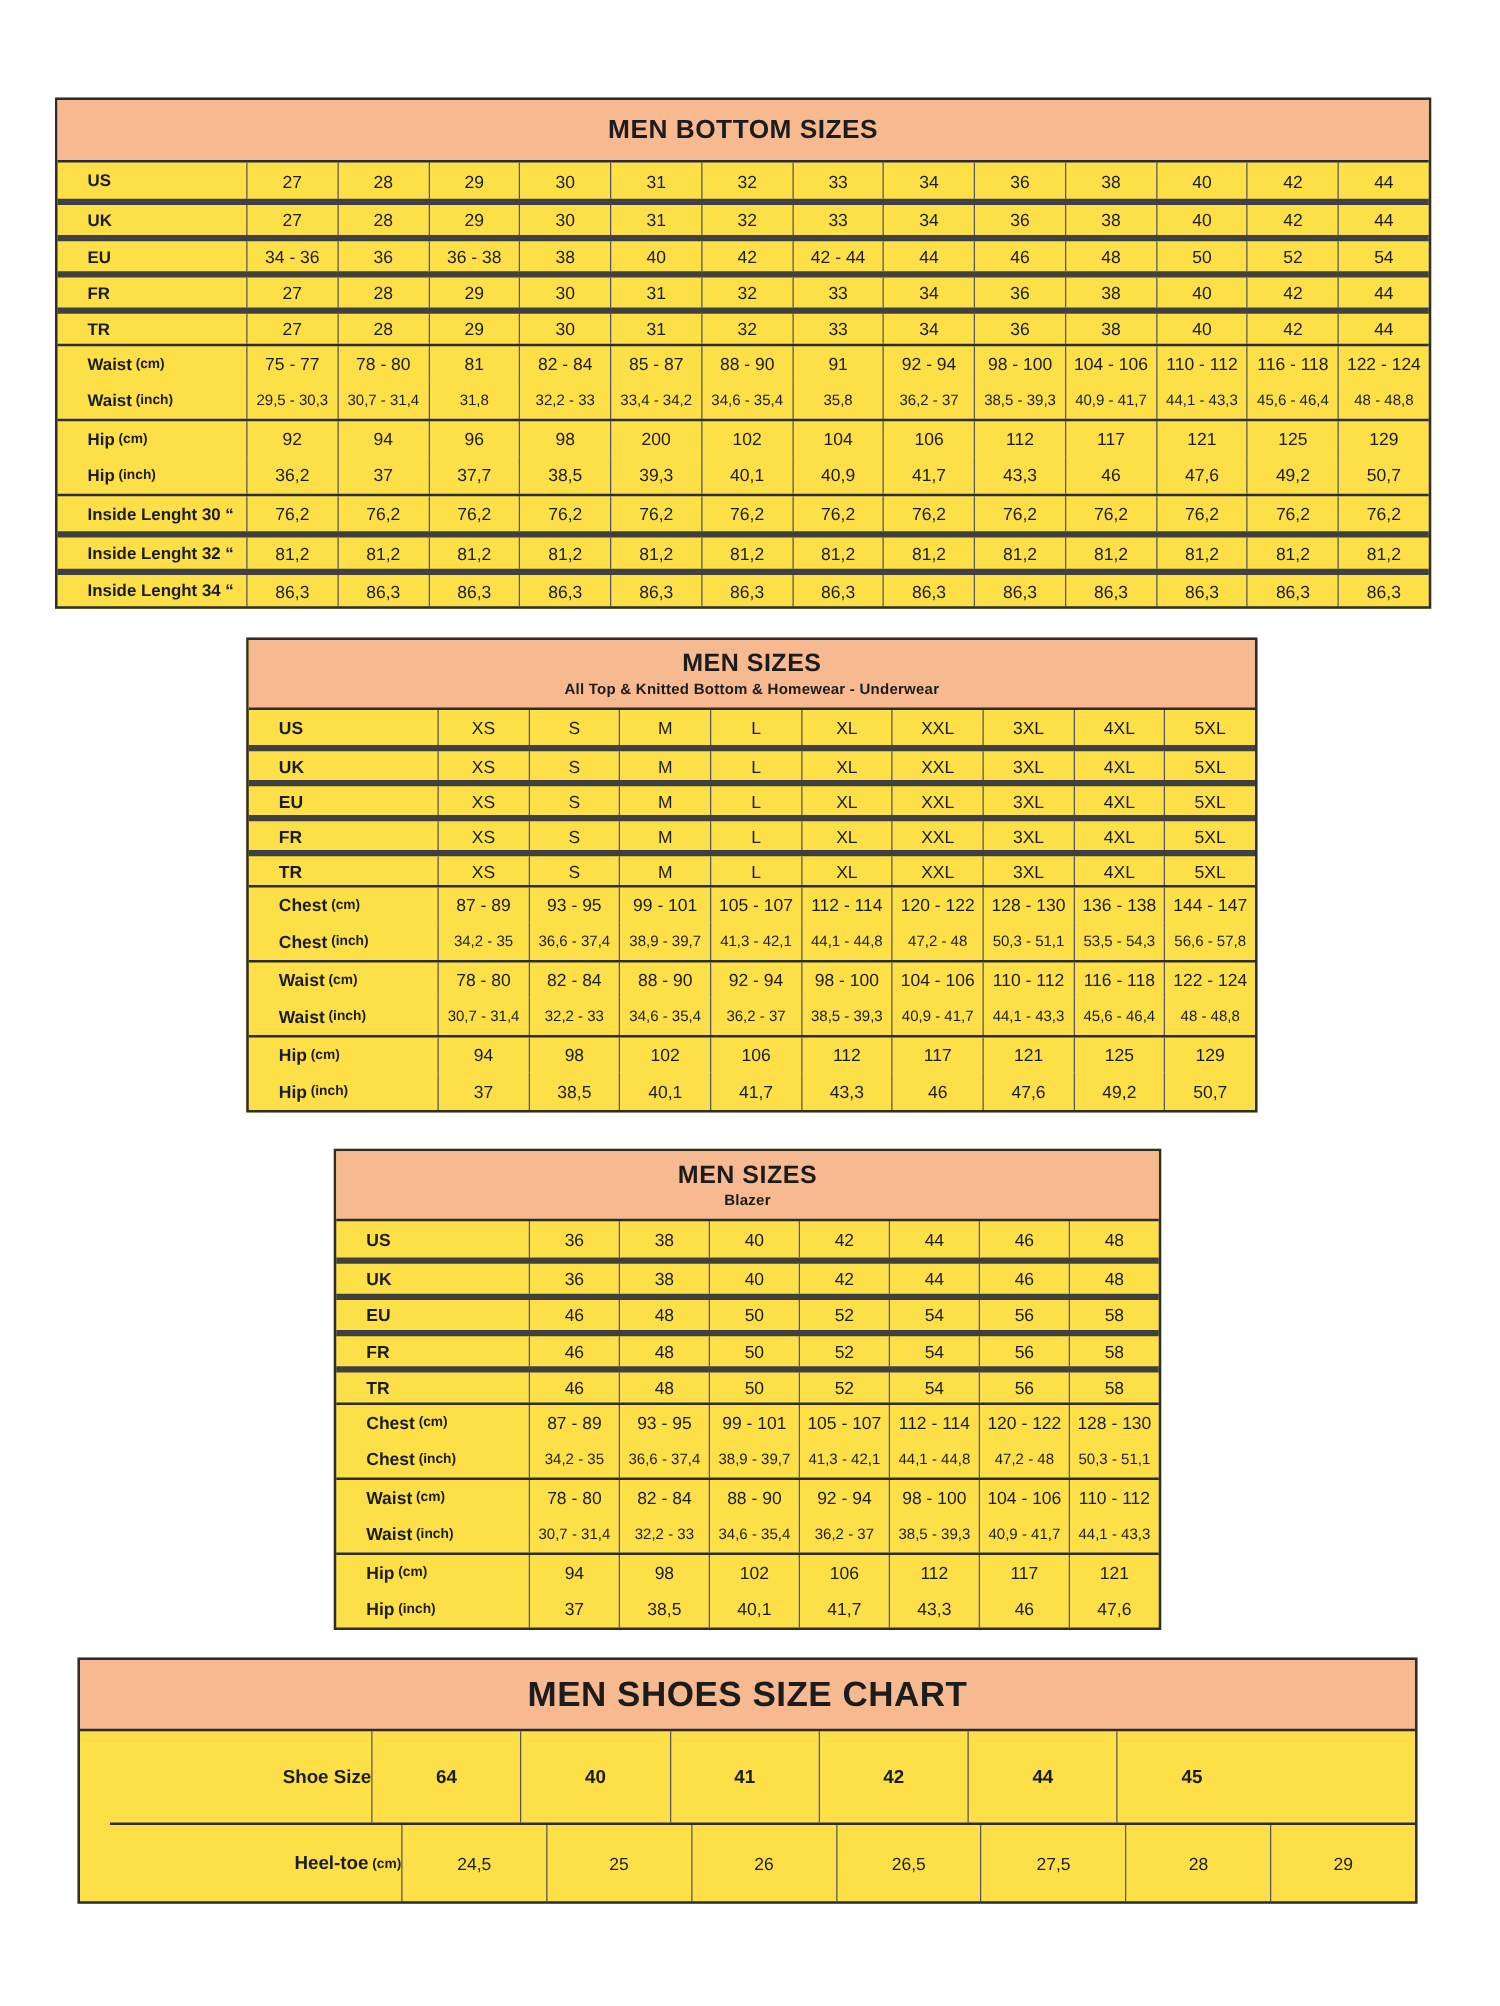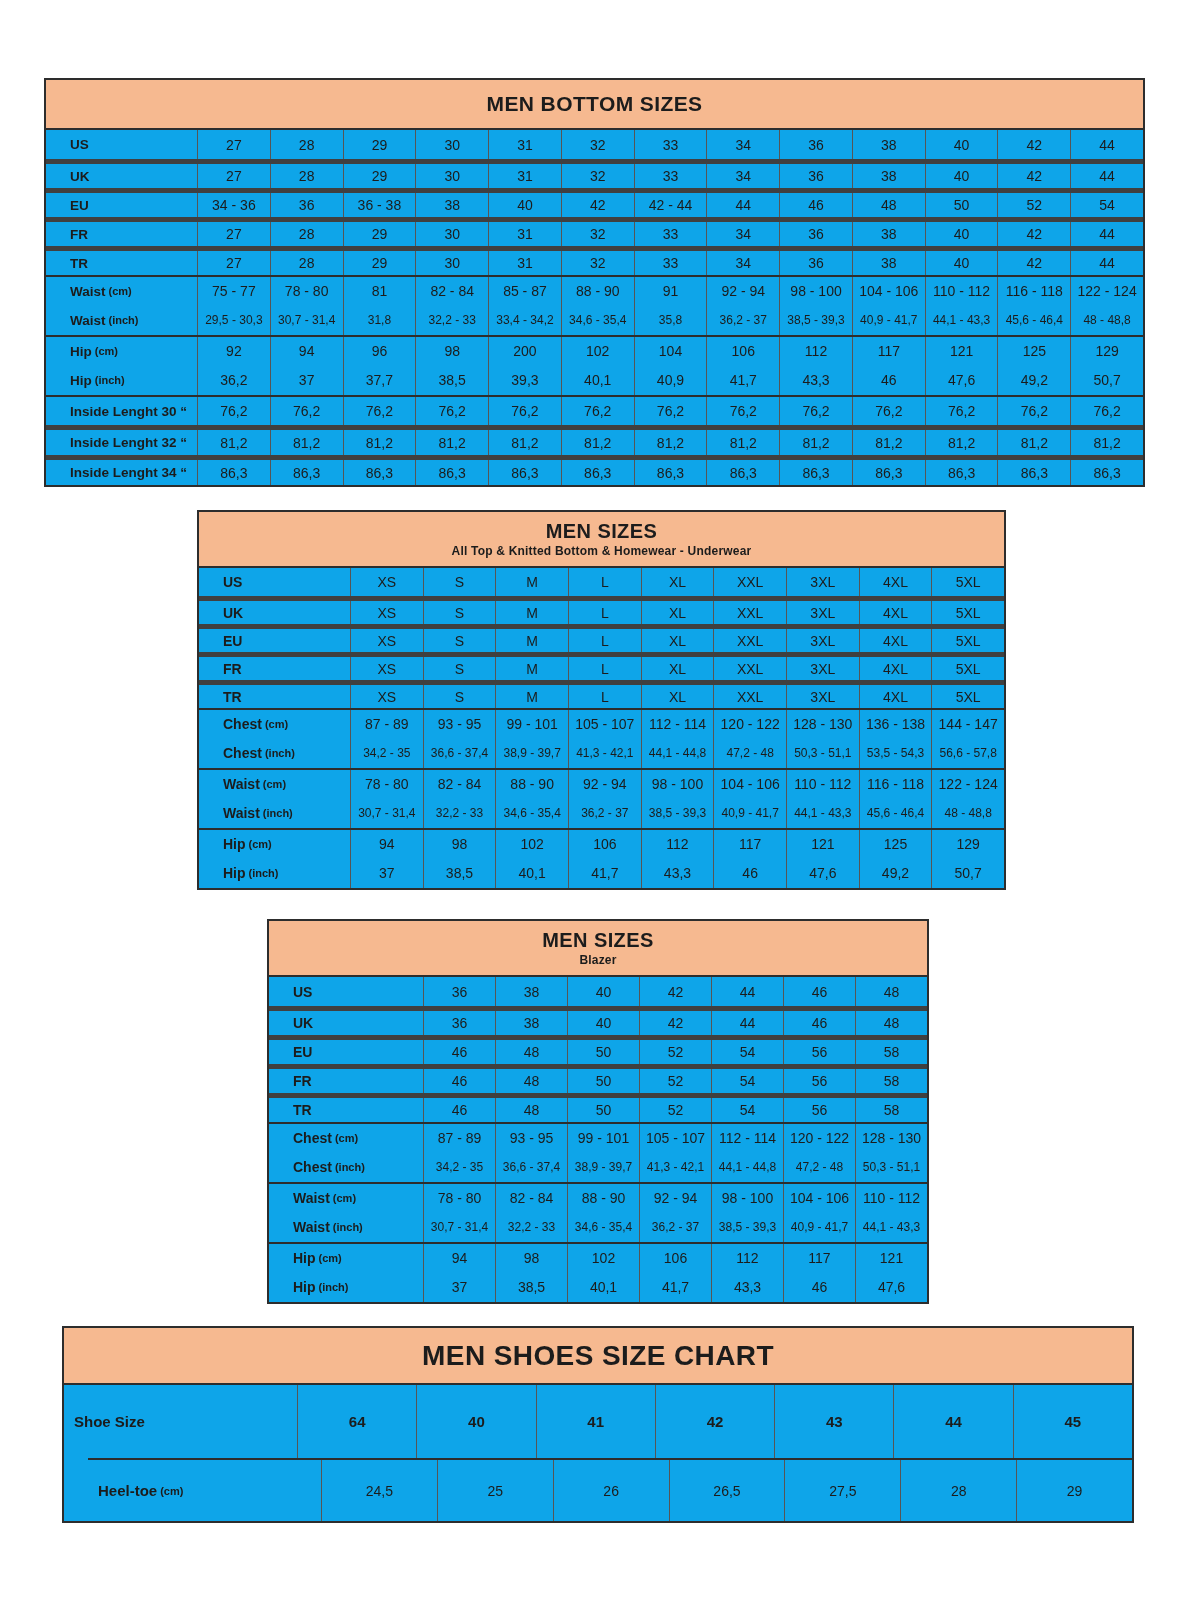--- a/index.html
+++ b/index.html
@@ -2,21 +2,21 @@
 <html><head>
 <meta charset="utf-8">
 <style>
   html,body{margin:0;padding:0;}
   body{
     width:1200px;height:1605px;background:#ffffff;position:relative;
     font-family:"Liberation Sans", sans-serif;color:#1c1c1c;
     -webkit-font-smoothing:antialiased;
   }
   .size-table{
-    position:absolute;border:2px solid #2d2d2d;background:#0ea5e9;box-sizing:border-box;
+    position:absolute;border:2px solid #2d2d2d;background:#fde047;box-sizing:border-box;
   }
   .t-head{
     background:var(--peach,#F6B990);border-bottom:2px solid #2d2d2d;box-sizing:border-box;
     display:flex;flex-direction:column;align-items:center;justify-content:center;gap:1px;
   }
   .t-title{font-weight:bold;letter-spacing:0.4px;}
   .t-sub{font-weight:bold;font-size:12px;letter-spacing:0.2px;}
   .t-row{
     display:grid;grid-template-columns:var(--labelw) repeat(var(--cols),1fr);
     box-sizing:border-box;align-items:stretch;
@@ -51,21 +51,21 @@
   .t3 .t-head{height:56px;}
   .t3 .t-title{font-size:20px;}
   .t3 .g0{height:29px;}
   .t3 .g1,.t3 .g2,.t3 .g3{height:30px;}
   
   .t4{left:62px;top:1326px;width:1072px;--labelw:233px;}
   .t4 .t-head{height:57px;}
   .t4 .t-title{font-size:28px;}
   .t4 .g0{height:73px;}
   .t4 .g1{height:63px;margin-left:24px;}
-  .t4 .cell.label{font-size:15px;padding-left:10px;}
+  .t4 .cell.label{font-size:15px;padding-left:10px;justify-content:flex-end;}
   .t4 .g0 .val{font-weight:bold;font-size:15px;}
 </style>
 </head>
 <body>
 
 <div id="tables">
     <div class="size-table t1" style="--cols: 13;">
       <div class="t-head" style="--peach: #F6B990;">
         <div class="t-title">MEN BOTTOM SIZES</div>
       </div>
@@ -605,21 +605,20 @@
         <div class="t-title">MEN SHOES SIZE CHART</div>
       </div>
       <div class="t-row g0 bt-none">
         <div class="cell label">
           <span>Shoe Size</span>
         </div>
         <div class="cell val">64</div>
         <div class="cell val">40</div>
         <div class="cell val">41</div>
         <div class="cell val">42</div>
-        <div class="cell val">43</div>
         <div class="cell val">44</div>
         <div class="cell val">45</div>
       </div>
       <div class="t-row g1 bt-thick">
         <div class="cell label">
           <span>Heel-toe</span>
           <span class="unit">(cm)</span>
         </div>
         <div class="cell val">24,5</div>
         <div class="cell val">25</div>

